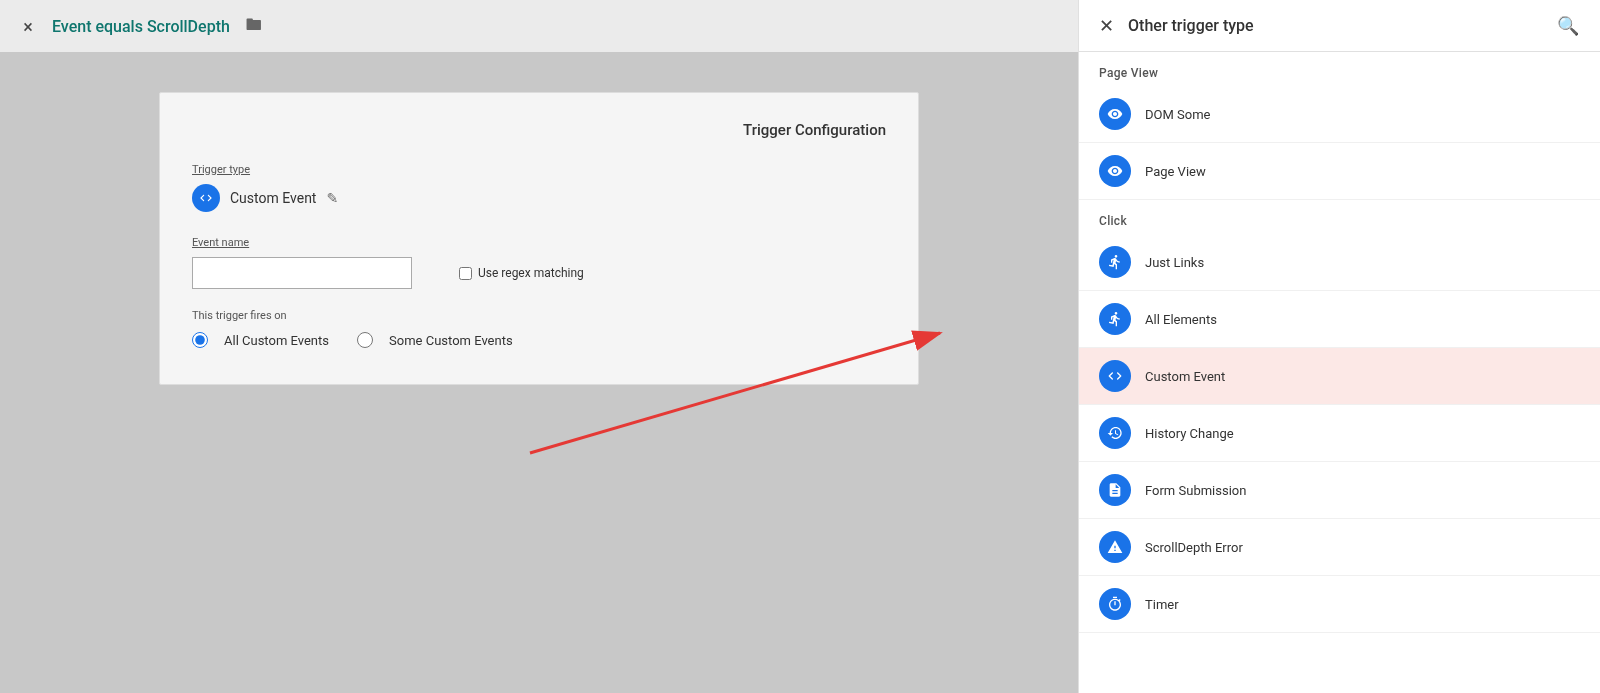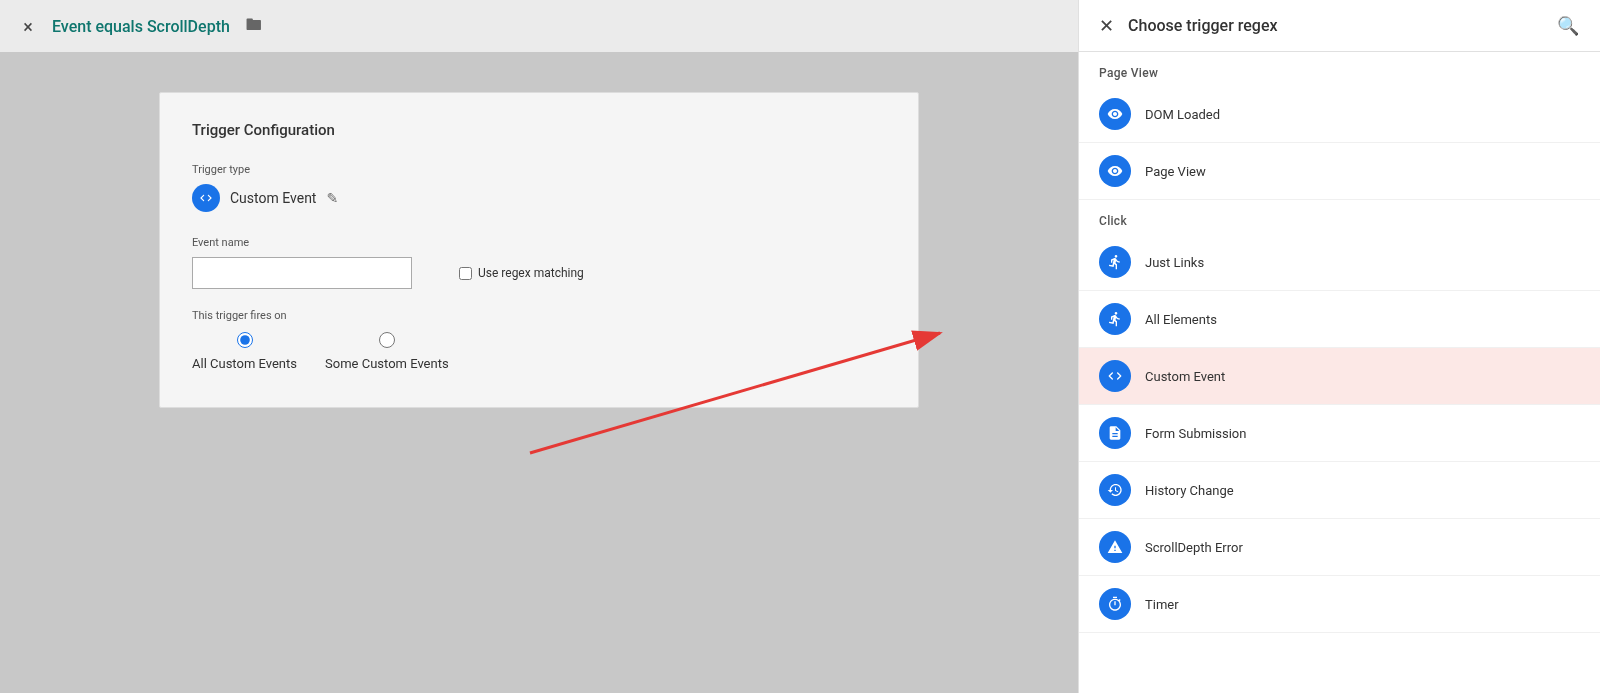--- a/index.html
+++ b/index.html
@@ -67,27 +67,29 @@
       border-radius: 2px;
       width: 760px;
       padding: 28px 32px 36px 32px;
     }
 
     .card-title {
       font-size: 15px;
       color: #333;
       font-weight: 500;
       margin-bottom: 24px;
+      text-align: right;
     }
 
     .field-label {
       font-size: 11px;
       color: #555;
       margin-bottom: 8px;
       text-transform: none;
+      text-decoration: underline;
     }
 
     .trigger-type-row {
       display: flex;
       align-items: center;
       gap: 10px;
       margin-bottom: 24px;
     }
 
     .custom-event-icon {
@@ -162,23 +164,22 @@
 
     .radio-group {
       display: flex;
       gap: 28px;
       align-items: center;
     }
 
     .radio-option {
       display: flex;
       align-items: center;
-      gap: 8px;
-      cursor: pointer;
-      flex-direction: column;
+      gap: 16px;
+      cursor: pointer;
     }
 
     .radio-input {
       width: 16px;
       height: 16px;
       accent-color: #1a73e8;
     }
 
     .radio-label {
       font-size: 13px;
@@ -346,35 +347,35 @@
       </marker>
     </defs>
     <line x1="30" y1="200" x2="440" y2="80" stroke="#e53935" stroke-width="3" marker-end="url(#arrowhead)"></line>
   </svg>
 </div>
 
 <div class="right-panel">
   <div class="right-header">
     <div class="right-header-left">
       <span class="right-close-btn">✕</span>
-      <span class="right-title">Choose trigger regex</span>
+      <span class="right-title">Other trigger type</span>
     </div>
     <span class="search-icon-right">🔍</span>
   </div>
 
   <div class="trigger-list">
 
     <div class="section-header">Page View</div>
     <div class="trigger-item">
       <div class="trigger-icon blue">
         <svg viewBox="0 0 24 24">
             <path d="M12 4.5C7 4.5 2.73 7.61 1 12c1.73 4.39 6 7.5 11 7.5s9.27-3.11 11-7.5c-1.73-4.39-6-7.5-11-7.5zM12 17c-2.76 0-5-2.24-5-5s2.24-5 5-5 5 2.24 5 5-2.24 5-5 5zm0-8c-1.66 0-3 1.34-3 3s1.34 3 3 3 3-1.34 3-3-1.34-3-3-3z"></path>
           </svg>
       </div>
-      <span class="trigger-item-label">DOM Loaded</span>
+      <span class="trigger-item-label">DOM Some</span>
     </div>
     <div class="trigger-item">
       <div class="trigger-icon blue">
         <svg viewBox="0 0 24 24">
             <path d="M12 4.5C7 4.5 2.73 7.61 1 12c1.73 4.39 6 7.5 11 7.5s9.27-3.11 11-7.5c-1.73-4.39-6-7.5-11-7.5zM12 17c-2.76 0-5-2.24-5-5s2.24-5 5-5 5 2.24 5 5-2.24 5-5 5zm0-8c-1.66 0-3 1.34-3 3s1.34 3 3 3 3-1.34 3-3-1.34-3-3-3z"></path>
           </svg>
       </div>
       <span class="trigger-item-label">Page View</span>
     </div>
 
@@ -400,32 +401,32 @@
       <div class="trigger-icon blue">
         <svg viewBox="0 0 24 24">
             <path d="M8.7 15.9L4.8 12l3.9-3.9c.39-.39.39-1.02 0-1.41-.39-.39-1.02-.39-1.41 0l-4.59 4.59c-.39.39-.39 1.02 0 1.41L7.3 17.3c.39.39 1.02.39 1.41 0 .38-.39.38-1.03-.01-1.4zm6.6 0l3.9-3.9-3.9-3.9c-.39-.39-.39-1.02 0-1.41.39-.39 1.02-.39 1.41 0l4.59 4.59c.39.39.39 1.02 0 1.41L16.7 17.3c-.39.39-1.02.39-1.41 0-.38-.39-.38-1.03.01-1.4z"></path>
           </svg>
       </div>
       <span class="trigger-item-label">Custom Event</span>
     </div>
     <div class="trigger-item">
       <div class="trigger-icon blue">
         <svg viewBox="0 0 24 24">
+            <path d="M13 3c-4.97 0-9 4.03-9 9H1l3.89 3.89.07.14L9 12H6c0-3.87 3.13-7 7-7s7 3.13 7 7-3.13 7-7 7c-1.93 0-3.68-.79-4.94-2.06l-1.42 1.42C8.27 19.99 10.51 21 13 21c4.97 0 9-4.03 9-9s-4.03-9-9-9zm-1 5v5l4.28 2.54.72-1.21-3.5-2.08V8H12z"></path>
+          </svg>
+      </div>
+      <span class="trigger-item-label">History Change</span>
+    </div>
+    <div class="trigger-item">
+      <div class="trigger-icon blue">
+        <svg viewBox="0 0 24 24">
             <path d="M14 2H6c-1.1 0-1.99.9-1.99 2L4 20c0 1.1.89 2 1.99 2H18c1.1 0 2-.9 2-2V8l-6-6zm2 16H8v-2h8v2zm0-4H8v-2h8v2zm-3-5V3.5L18.5 9H13z"></path>
           </svg>
       </div>
       <span class="trigger-item-label">Form Submission</span>
-    </div>
-    <div class="trigger-item">
-      <div class="trigger-icon blue">
-        <svg viewBox="0 0 24 24">
-            <path d="M13 3c-4.97 0-9 4.03-9 9H1l3.89 3.89.07.14L9 12H6c0-3.87 3.13-7 7-7s7 3.13 7 7-3.13 7-7 7c-1.93 0-3.68-.79-4.94-2.06l-1.42 1.42C8.27 19.99 10.51 21 13 21c4.97 0 9-4.03 9-9s-4.03-9-9-9zm-1 5v5l4.28 2.54.72-1.21-3.5-2.08V8H12z"></path>
-          </svg>
-      </div>
-      <span class="trigger-item-label">History Change</span>
     </div>
     <div class="trigger-item">
       <div class="trigger-icon blue">
         <svg viewBox="0 0 24 24">
             <path d="M1 21h22L12 2 1 21zm12-3h-2v-2h2v2zm0-4h-2v-4h2v4z"></path>
           </svg>
       </div>
       <span class="trigger-item-label">ScrollDepth Error</span>
     </div>
     <div class="trigger-item">

